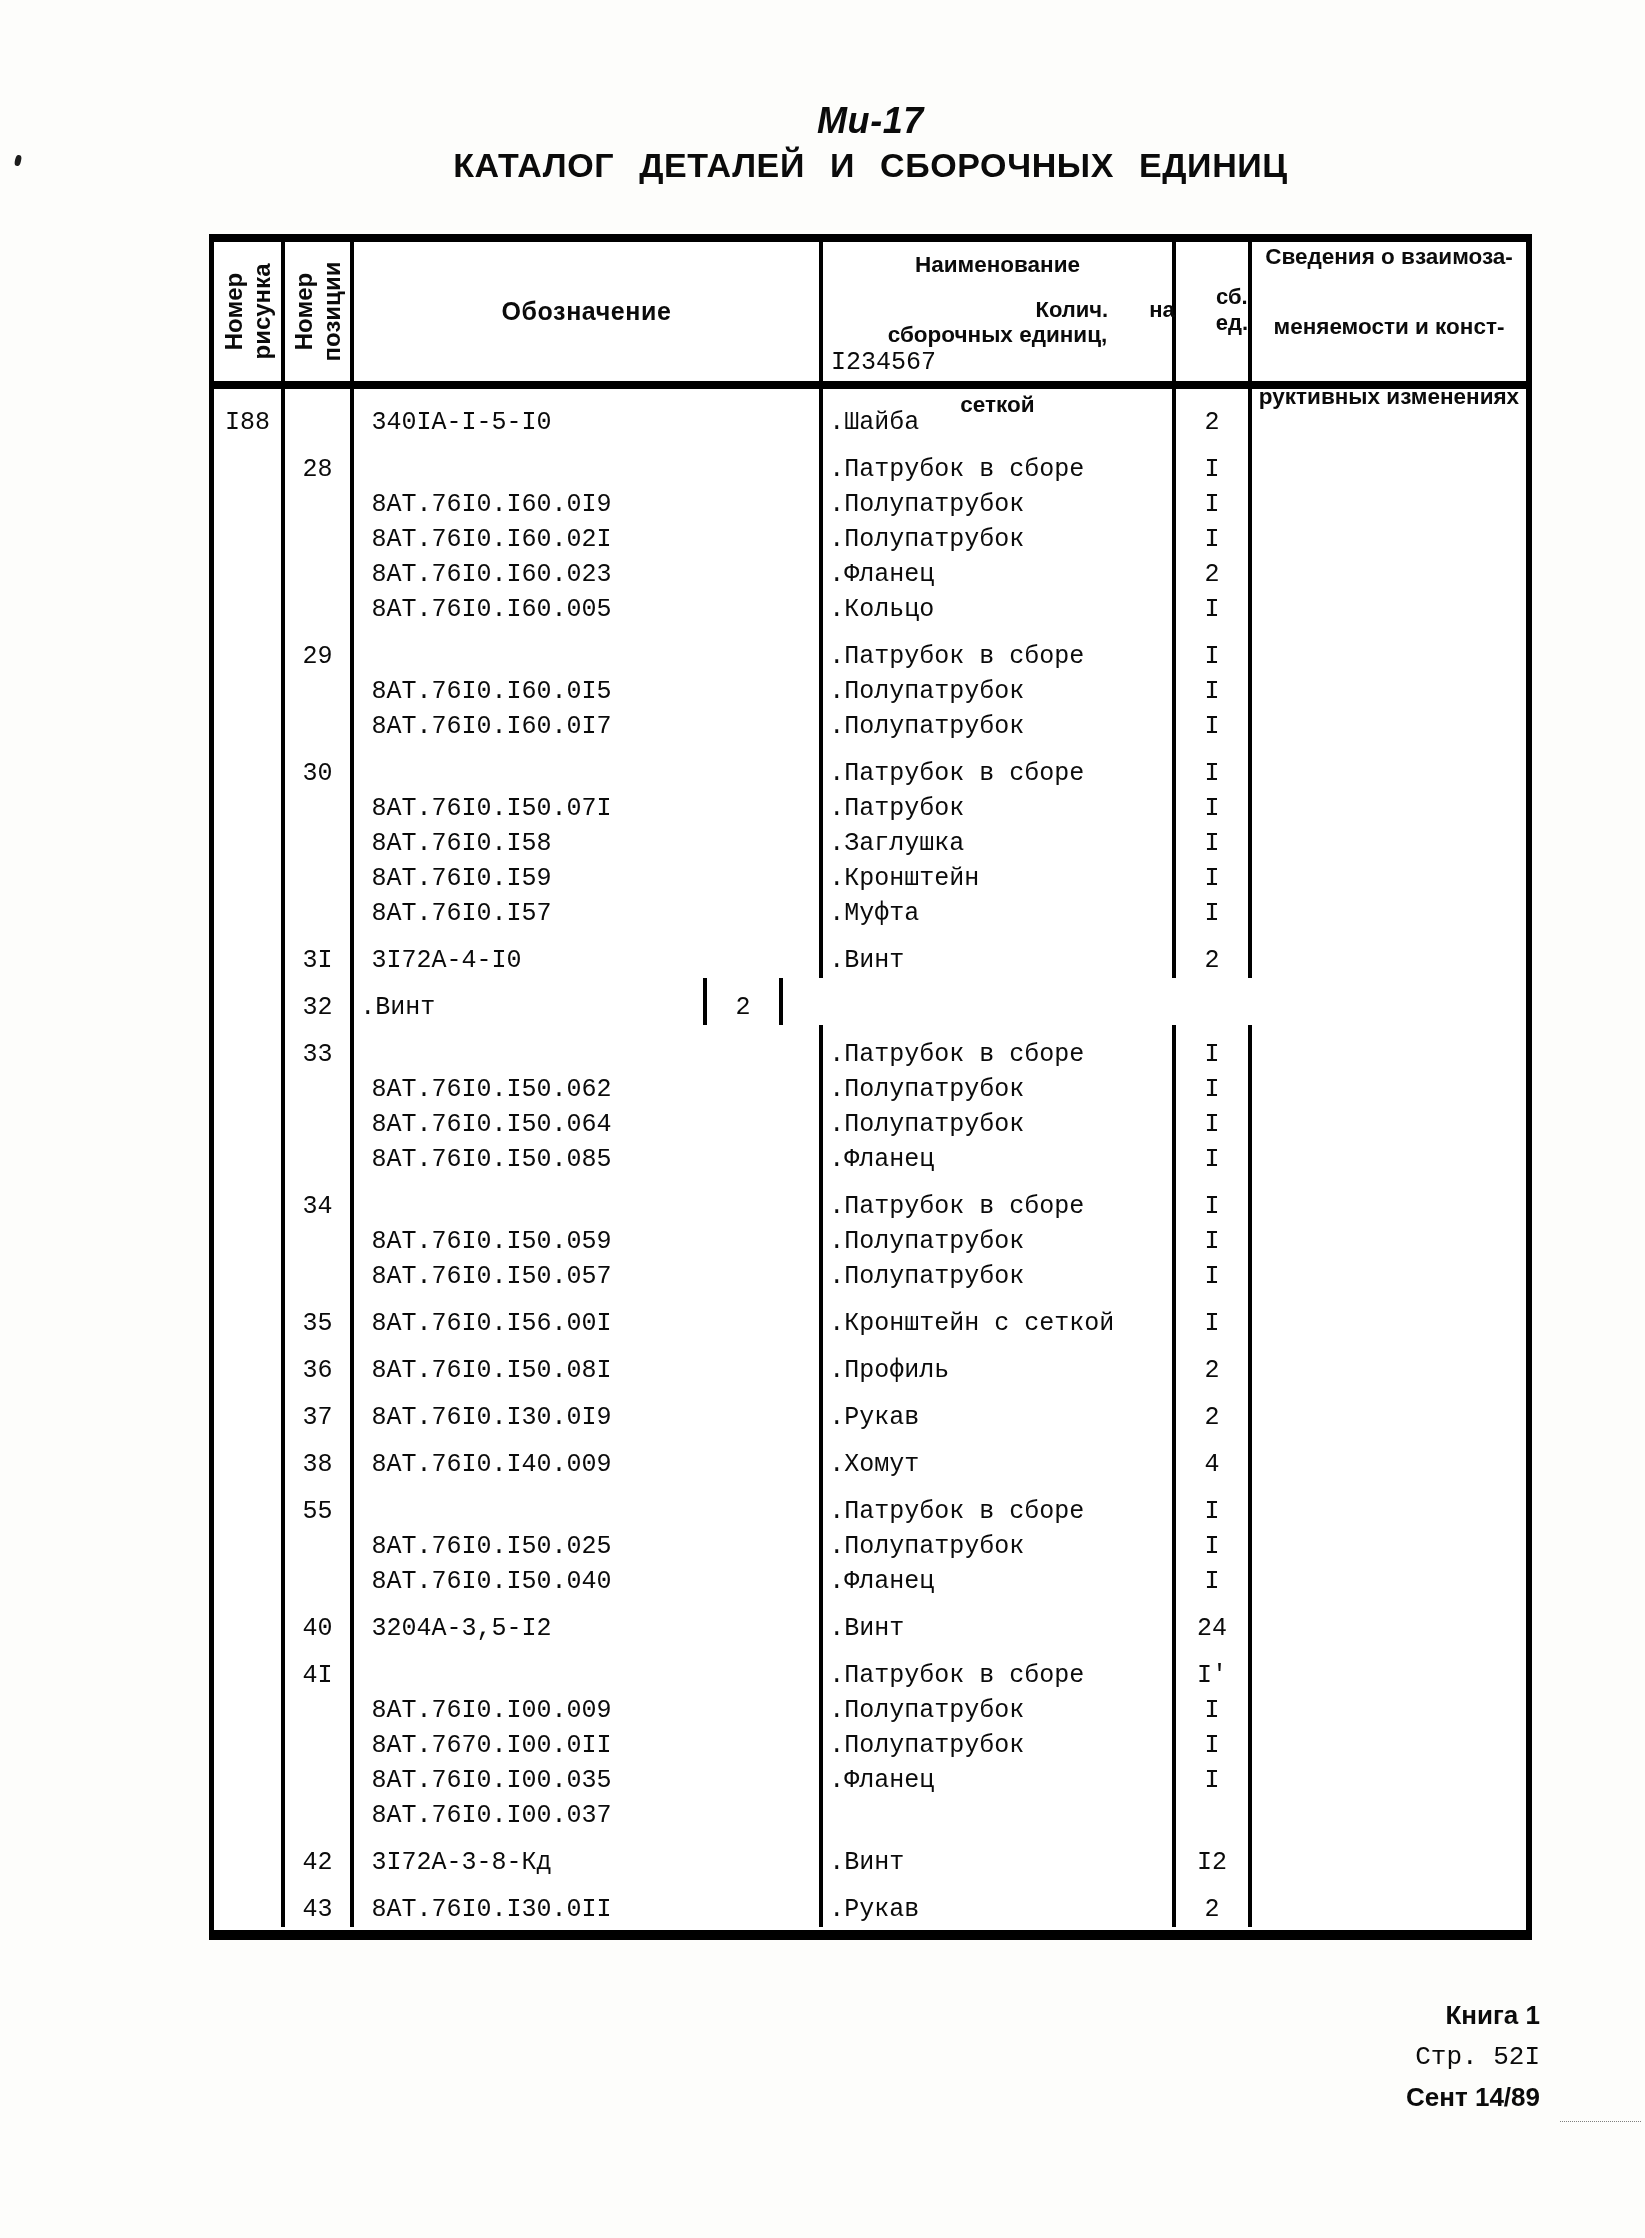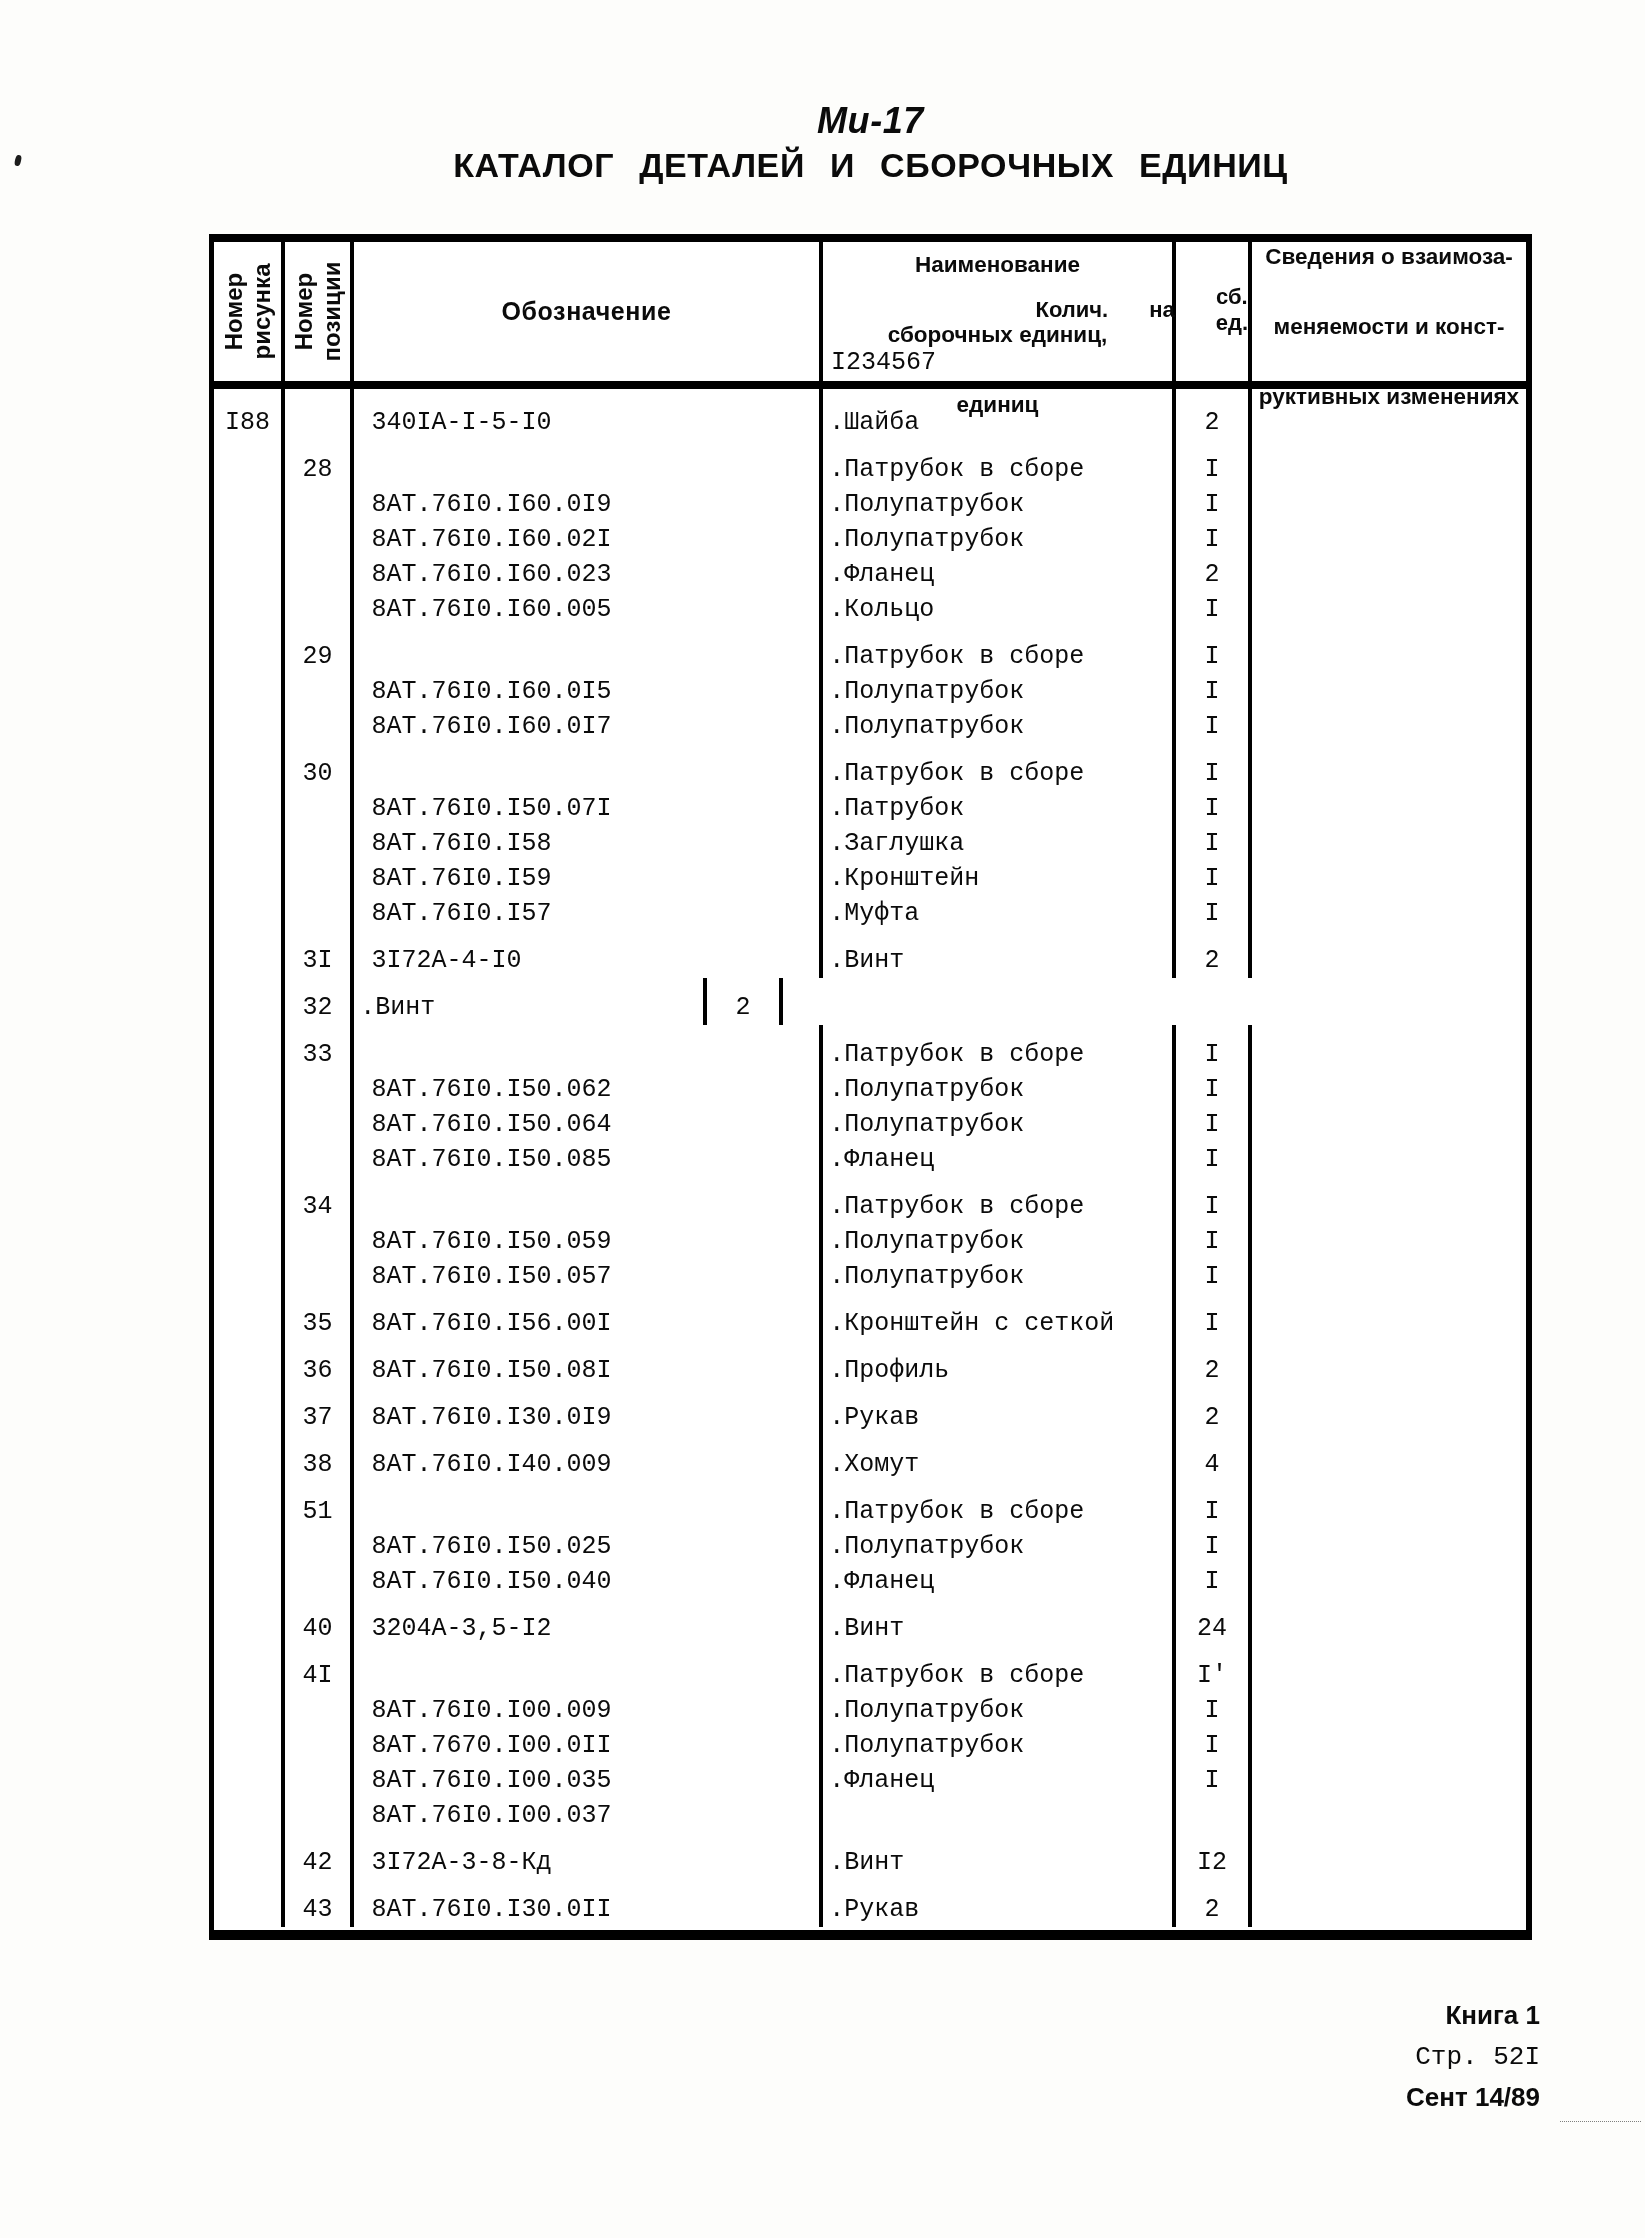--- a/index.html
+++ b/index.html
@@ -105,21 +105,21 @@
         <div>Номер</div>
         <div>позиции</div>
       </div>
     </div>
     <div class="hcell w3">
       <div class="h3text">Обозначение</div>
     </div>
     <div class="hcell w4 h4">
       <div class="line">Наименование</div>
       <div class="line">сборочных единиц,</div>
-      <div class="line">единиц</div>
+      <div class="line">сеткой</div>
       <div class="h4note">I234567</div>
     </div>
     <div class="hcell w5 h5">
       <div class="line">Колич.</div>
       <div class="line">на</div>
       <div class="line">сб. ед.</div>
     </div>
     <div class="hcell w6 h6">
       <div class="line">Сведения о взаимоза-</div>
       <div class="line">меняемости и конст-</div>
@@ -662,21 +662,21 @@
         </div>
         <div class="cell c6">
           <span></span>
         </div>
       </div>
       <div class="trow g">
         <div class="cell c1">
           <span></span>
         </div>
         <div class="cell c2">
-          <span>51</span>
+          <span>55</span>
         </div>
         <div class="cell c3">
           <span></span>
         </div>
         <div class="cell c4">
           <span>.Патрубок в сборе</span>
         </div>
         <div class="cell c5">
           <span>I</span>
         </div>

